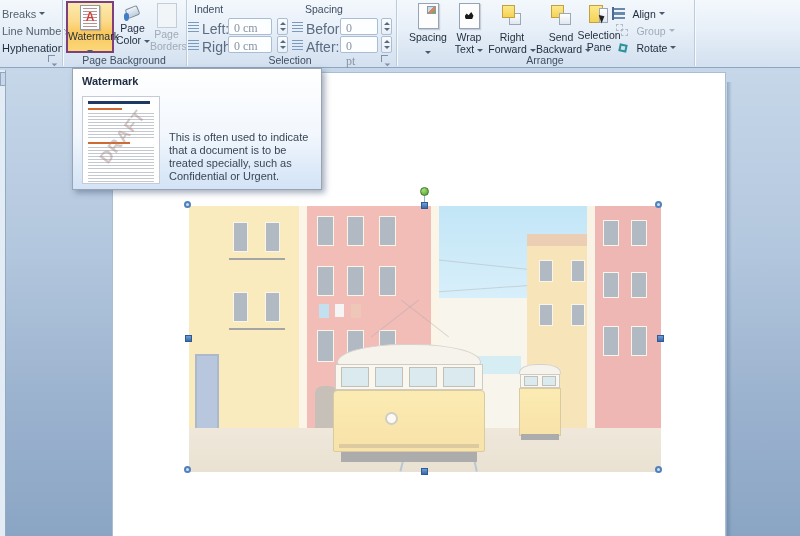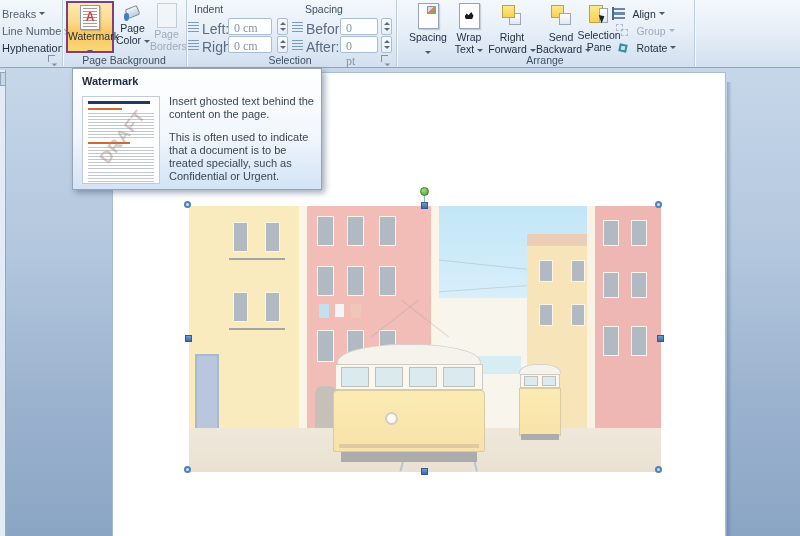--- a/index.html
+++ b/index.html
@@ -383,17 +383,16 @@
     <h4>Watermark</h4>
     <div id="thumb" class="abs">
       <div class="t-title"></div>
       <div class="t-orange" style="top:11px;width:34px;"></div>
       <div class="t-para" style="top:16px;height:26px;"></div>
       <div class="t-orange" style="top:45px;width:42px;"></div>
       <div class="t-para" style="top:50px;height:22px;"></div>
       <div class="t-para" style="top:75px;height:10px;"></div>
       <div id="draft-text">DRAFT</div>
     </div>
-    <p class="tipbody" style="top:26px;">Insert ghosted text behind the content on the page.</p>
     <p class="tipbody" style="top:62px;">This is often used to indicate that a document is to be treated specially, such as Confidential or Urgent.</p>
   </div>
 
 </div>
 
 </body></html>

